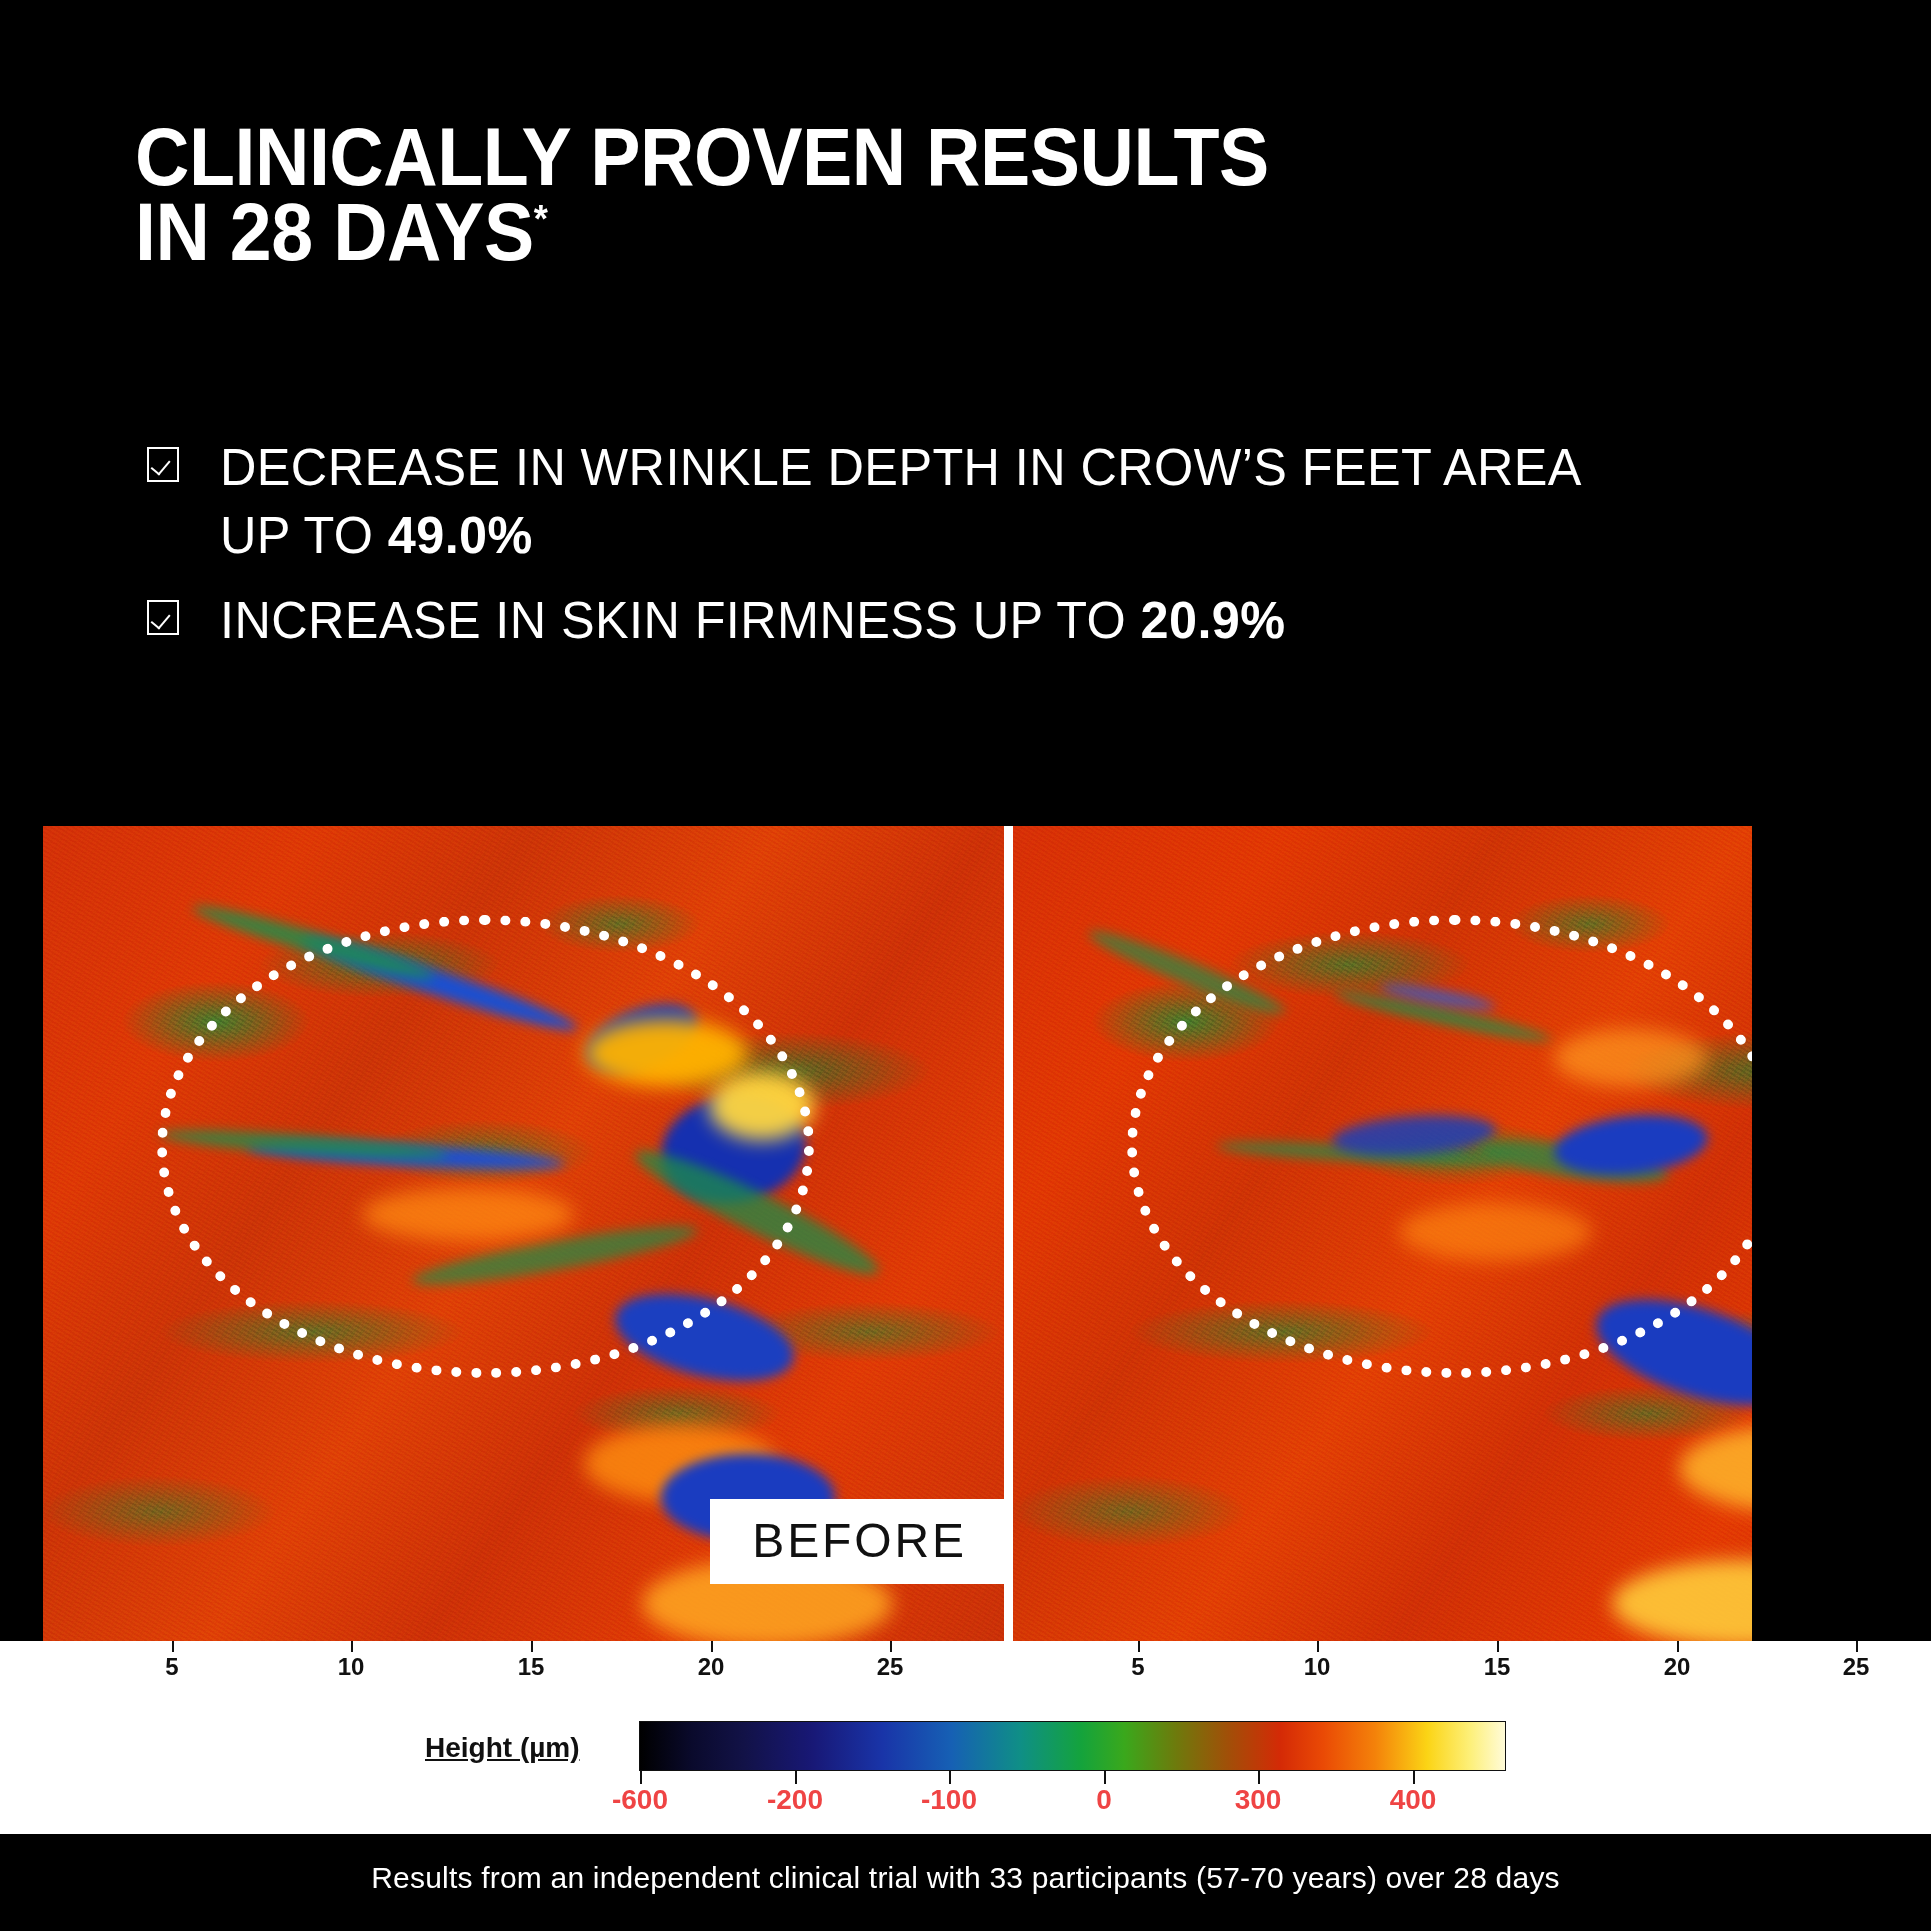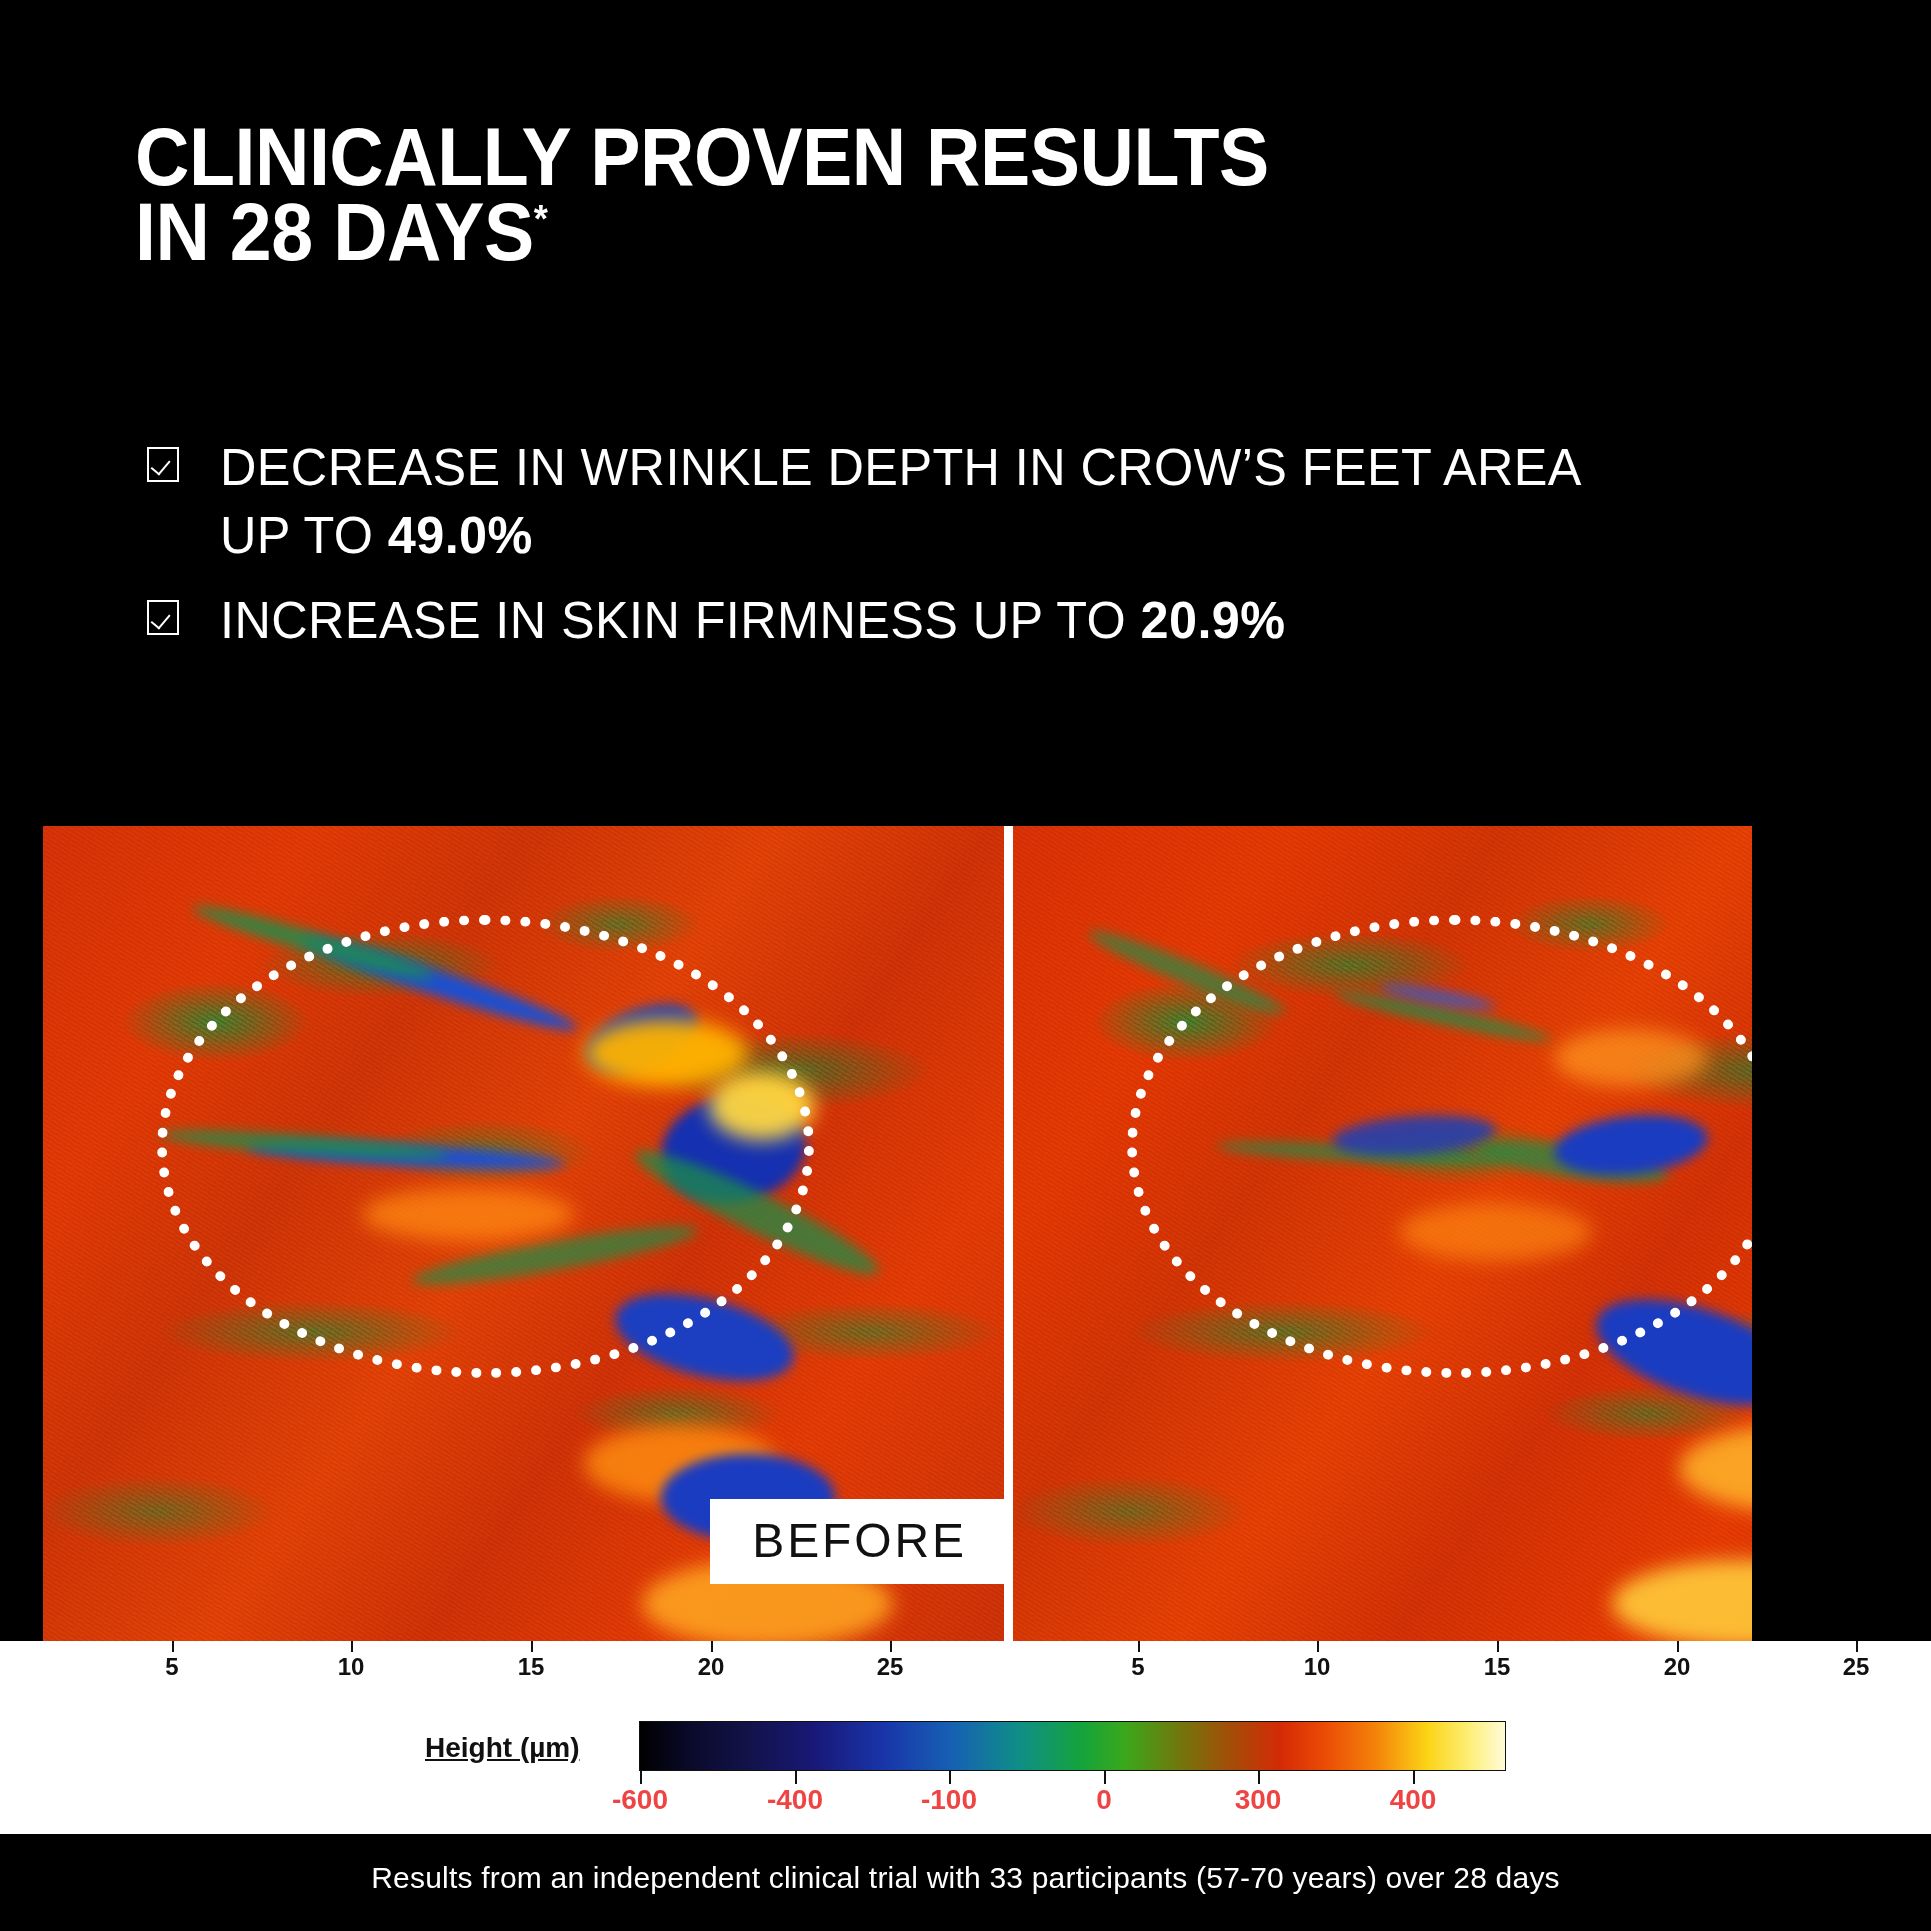--- a/index.html
+++ b/index.html
@@ -202,21 +202,21 @@
       <span class="tlab" style="left:890px;">25</span>
     </div>
   </div>
 
   <div id="cbar">
     <div id="cbarLabel">Height  (µm)</div>
     <div id="cbarBox"></div>
     <span class="cbtick" style="left:640px;"></span>
     <span class="cblab" style="left:640px;">-600</span>
     <span class="cbtick" style="left:795px;"></span>
-    <span class="cblab" style="left:795px;">-400</span>
+    <span class="cblab" style="left:795px;">-200</span>
     <span class="cbtick" style="left:949px;"></span>
     <span class="cblab" style="left:949px;">-100</span>
     <span class="cbtick" style="left:1104px;"></span>
     <span class="cblab" style="left:1104px;">0</span>
     <span class="cbtick" style="left:1258px;"></span>
     <span class="cblab" style="left:1258px;">300</span>
     <span class="cbtick" style="left:1413px;"></span>
     <span class="cblab" style="left:1413px;">400</span>
   </div>
 

